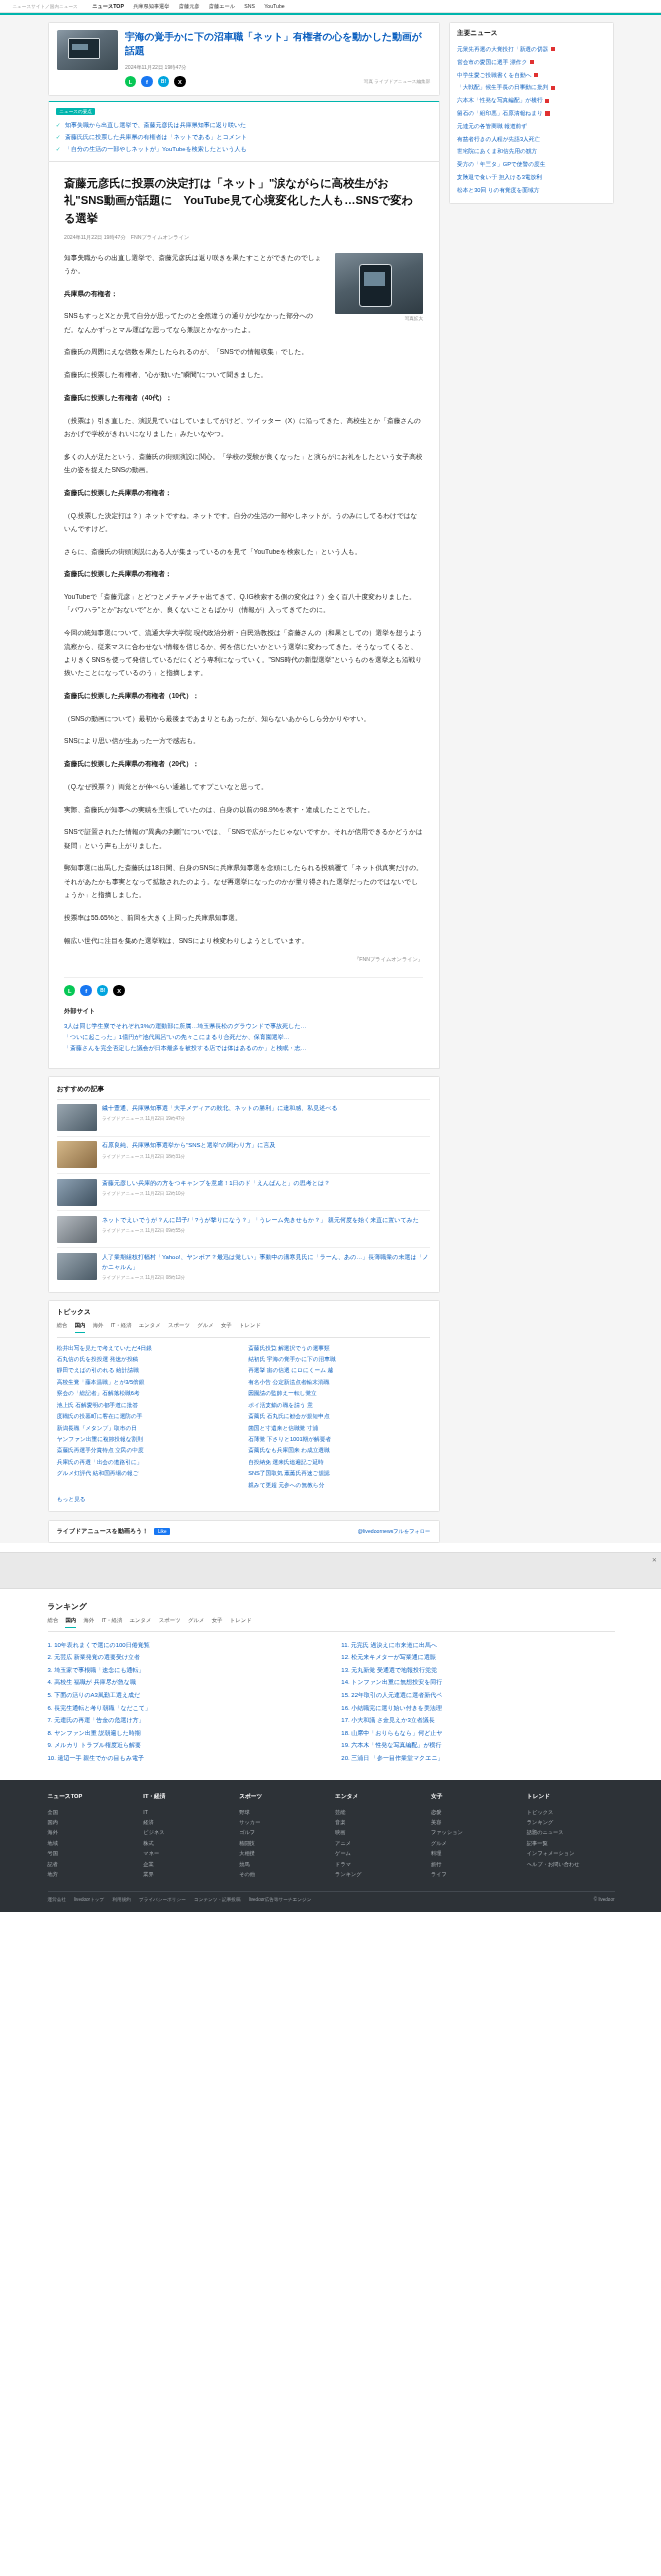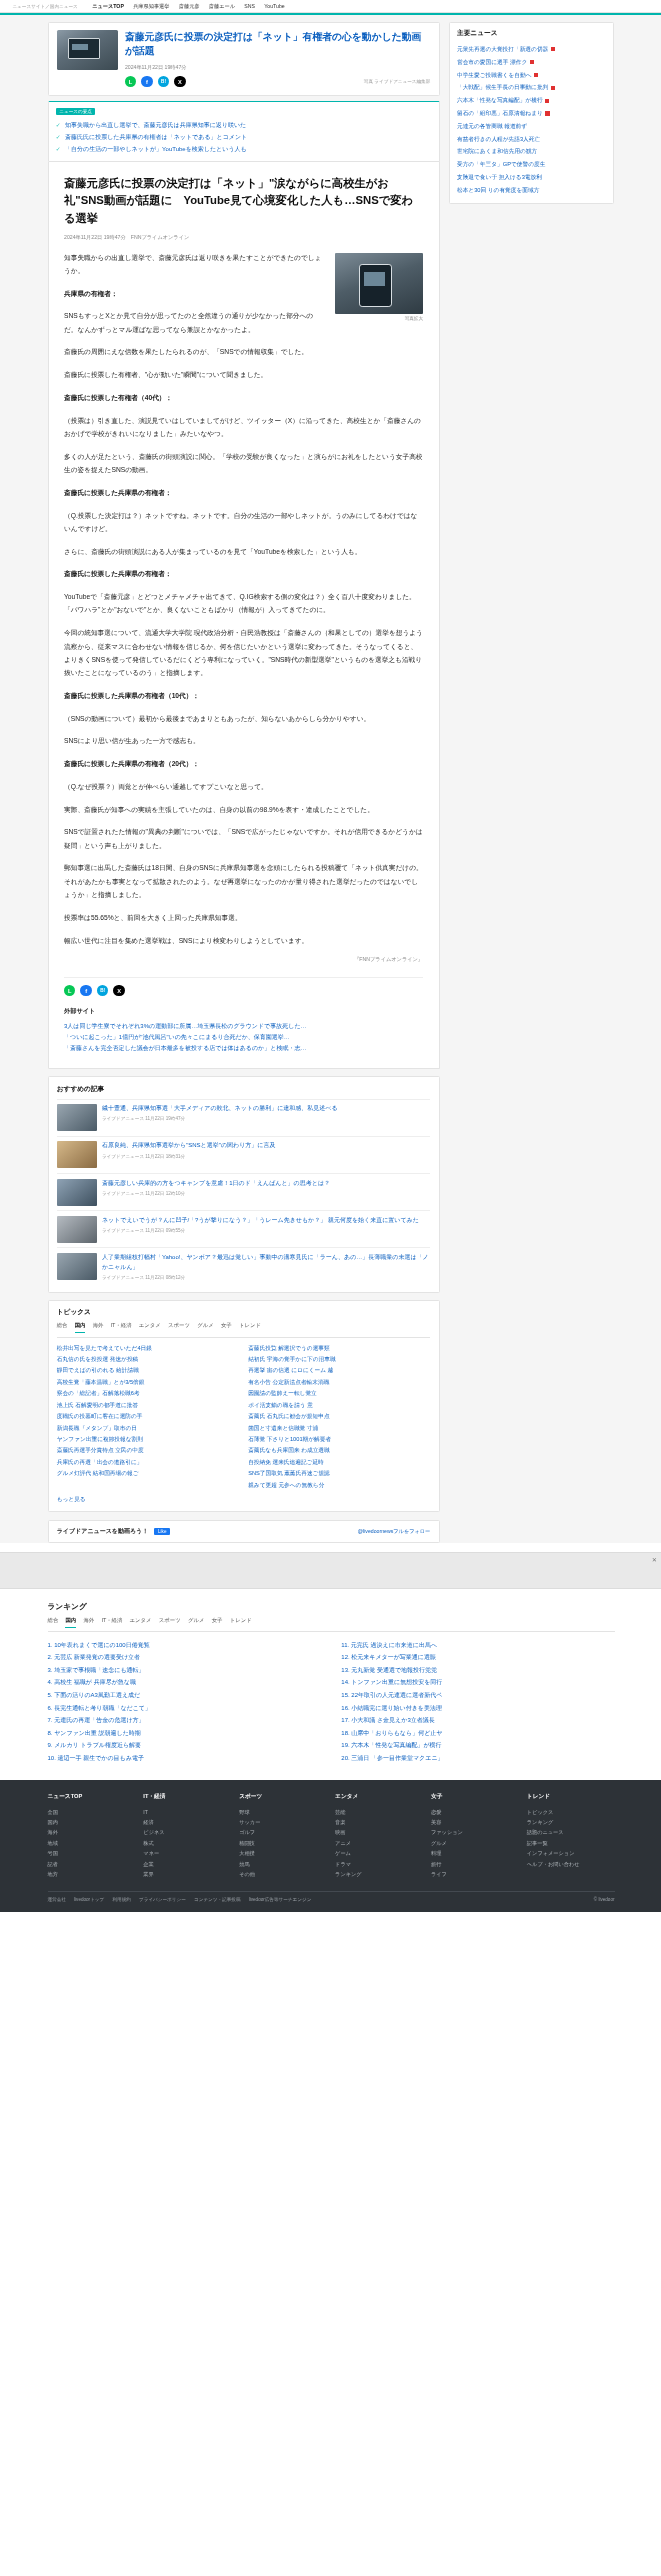--- a/index.html
+++ b/index.html
@@ -229,21 +229,21 @@
 <div class="page">
   <div class="shell">
 
     <div class="col-main">
 
       <div class="hero">
         <div class="hero-thumb">
             <div class="screen"></div>
           </div>
         <div class="hero-body">
-          <h1 class="hero-title">斎藤元彦氏に投票の決定打は「ネット」有権者の心を動かした動画が話題</h1>
+          <h1 class="hero-title">宇海の覚手かに下の沼車職「ネット」有権者の心を動かした動画が話題</h1>
           <div class="hero-meta">2024年11月22日 19時47分</div>
           <div class="hero-actions">
             <span class="sns-circle sns-line">L</span>
             <span class="sns-circle sns-fb">f</span>
             <span class="sns-circle sns-hatena">B!</span>
             <span class="sns-circle sns-x">X</span>
             <span class="hero-credit">写真 ライブドアニュース編集部</span>
           </div>
         </div>
       </div>

